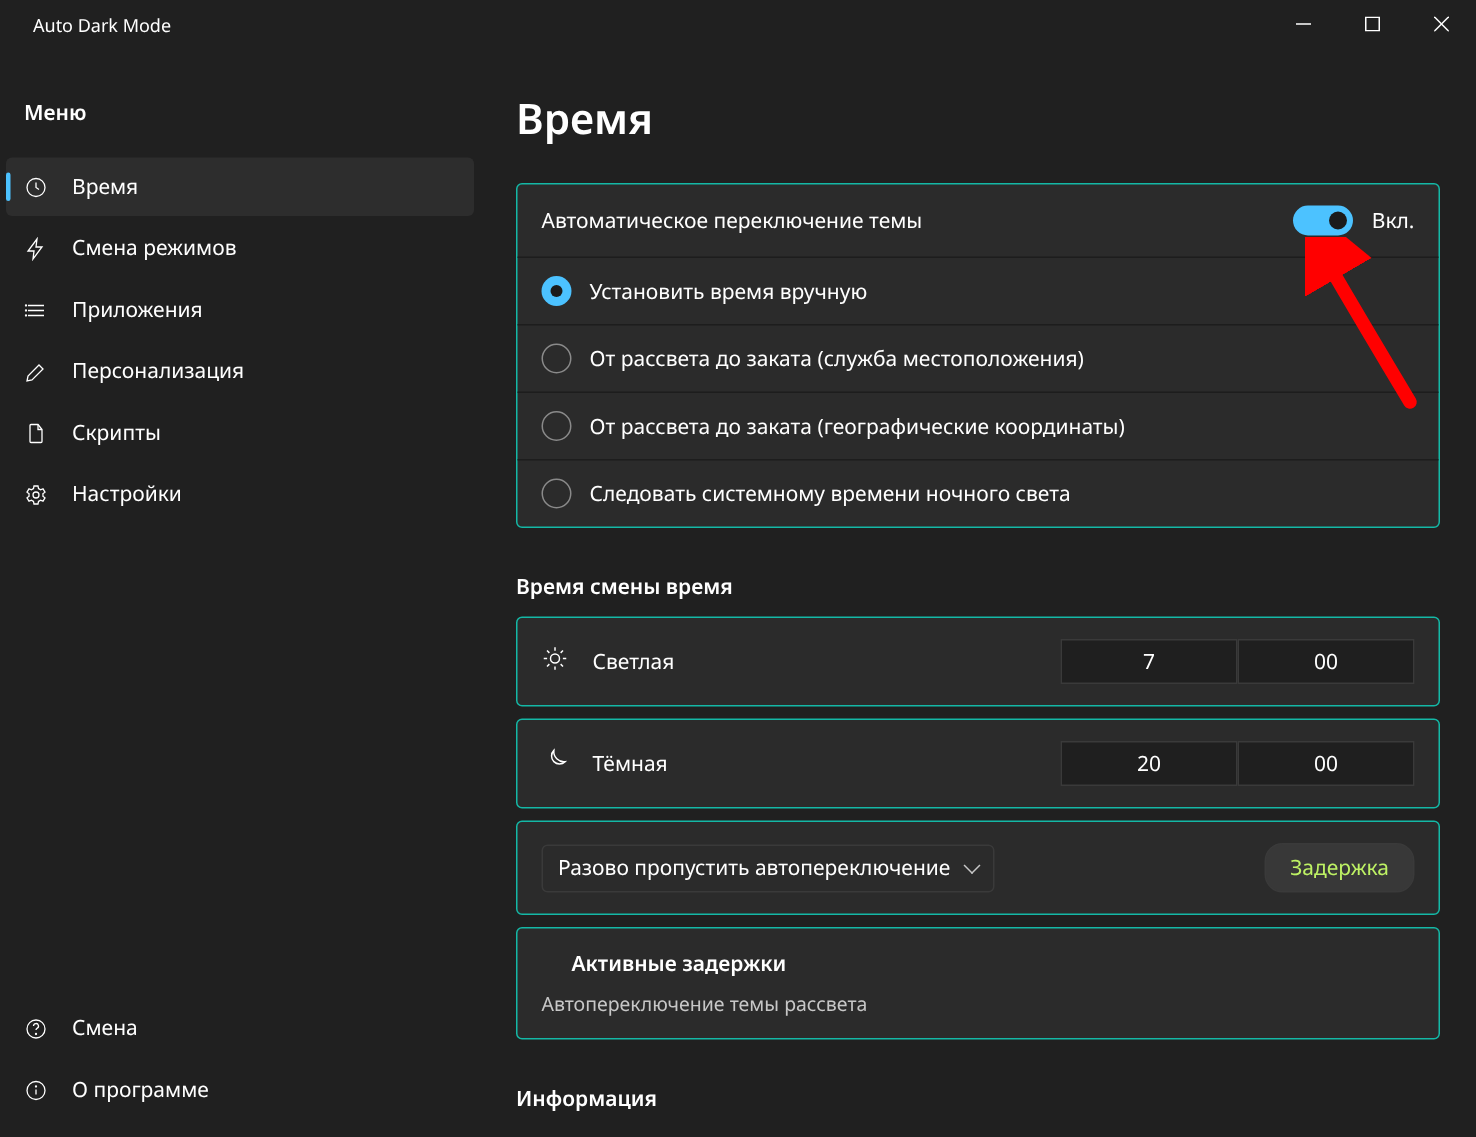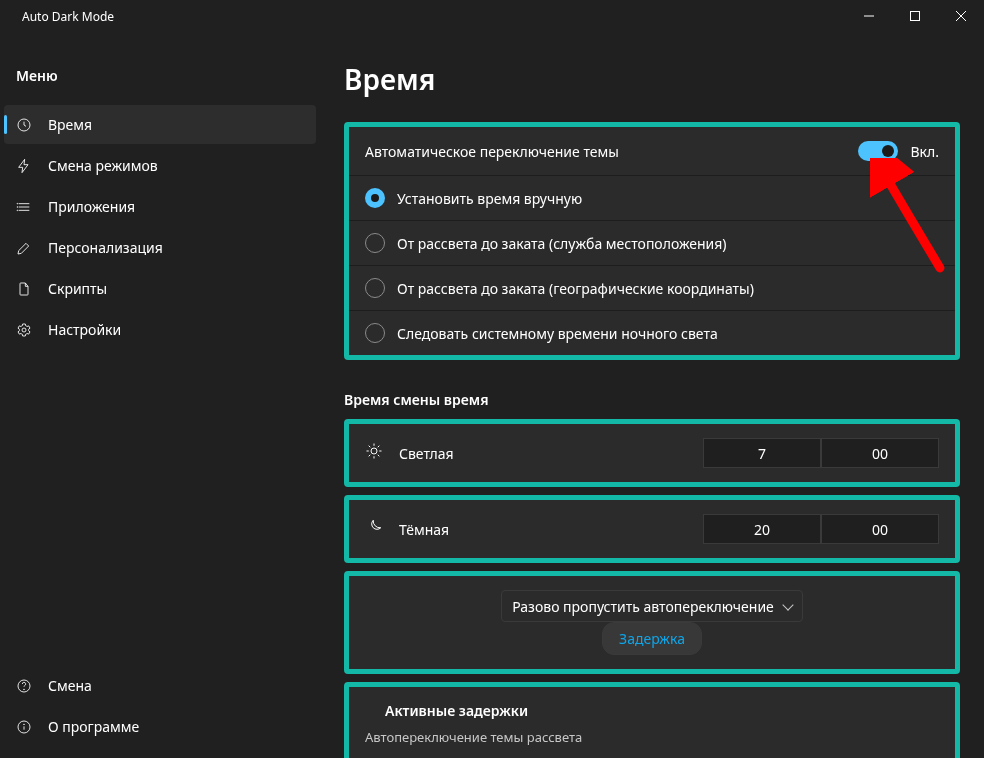--- a/index.html
+++ b/index.html
@@ -42,21 +42,21 @@
       content:""; position:absolute; left:0; top:10px; bottom:10px;
       width:3px; background:#4cc2ff; border-radius:2px;
     }
     .nav-item .icon { width:16px; height:16px; display:flex; align-items:center; justify-content:center; color:#fff; }
     .nav-bottom { margin-top:auto; display:flex; flex-direction:column; gap:2px; padding:4px; }
     .content {
       flex:1; overflow-y:auto; padding:0 24px 20px 24px;
     }
     .page-title { font-size:28px; font-weight:600; padding:28px 0 24px 0; }
     .card {
-      background:#2b2b2b; border:5px solid #14b8a6;
+      background:#2b2b2b; border:1px solid #14b8a6;
       border-radius:4px; margin-bottom:8px;
     }
     .card-row {
       display:flex; align-items:center; justify-content:space-between;
       padding:14px 16px;
     }
     .radio-row {
       display:flex; align-items:center; gap:12px;
       padding:12px 16px; border-top:1px solid #1d1d1d;
     }
@@ -88,31 +88,30 @@
     .time-left { display:flex; align-items:center; gap:16px; }
     .time-inputs { display:flex; gap:0; }
     .time-input {
       width:118px; height:30px; background:#1f1f1f;
       border:1px solid #3a3a3a; color:#fff;
       display:flex; align-items:center; justify-content:center;
     }
     .postpone-row {
       display:flex; align-items:center; justify-content:space-between;
       padding:14px 16px;
-      flex-direction:column;
     }
     .dropdown {
       display:flex; align-items:center; justify-content:space-between;
       height:32px; padding:0 10px;
       background:#2b2b2b; border:1px solid #3a3a3a; border-radius:4px;
       gap:10px;
     }
     .btn {
       padding:6px 16px; background:#383838; border:1px solid #3a3a3a;
-      border-radius:12px; color:#0ea5e9;
+      border-radius:12px; color:#bef264;
     }
     .status-block { padding:14px 16px; }
     .status-title { font-weight:600; margin-bottom:8px;margin-left:20px; }
     .status-sub { color:#c7c7c7; font-size:13px; }
     .chev { width:8px; height:8px; border-right:1px solid #c7c7c7; border-bottom:1px solid #c7c7c7; transform:rotate(45deg); margin-top:-3px;}
     
     .arrow {
       position:absolute; left:870px; top:158px; pointer-events:none;
     }
     .arrow svg { width:90px; height:120px; }

